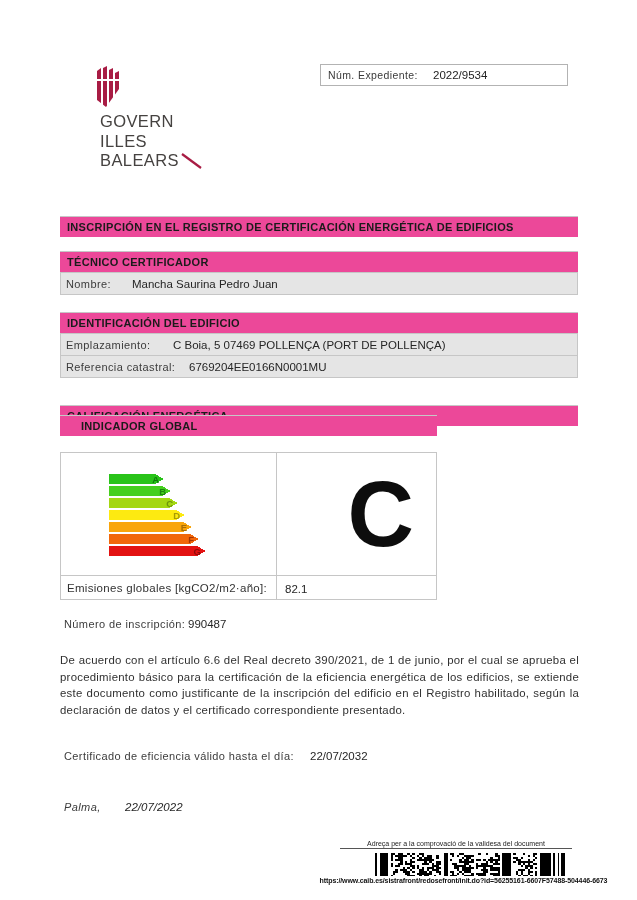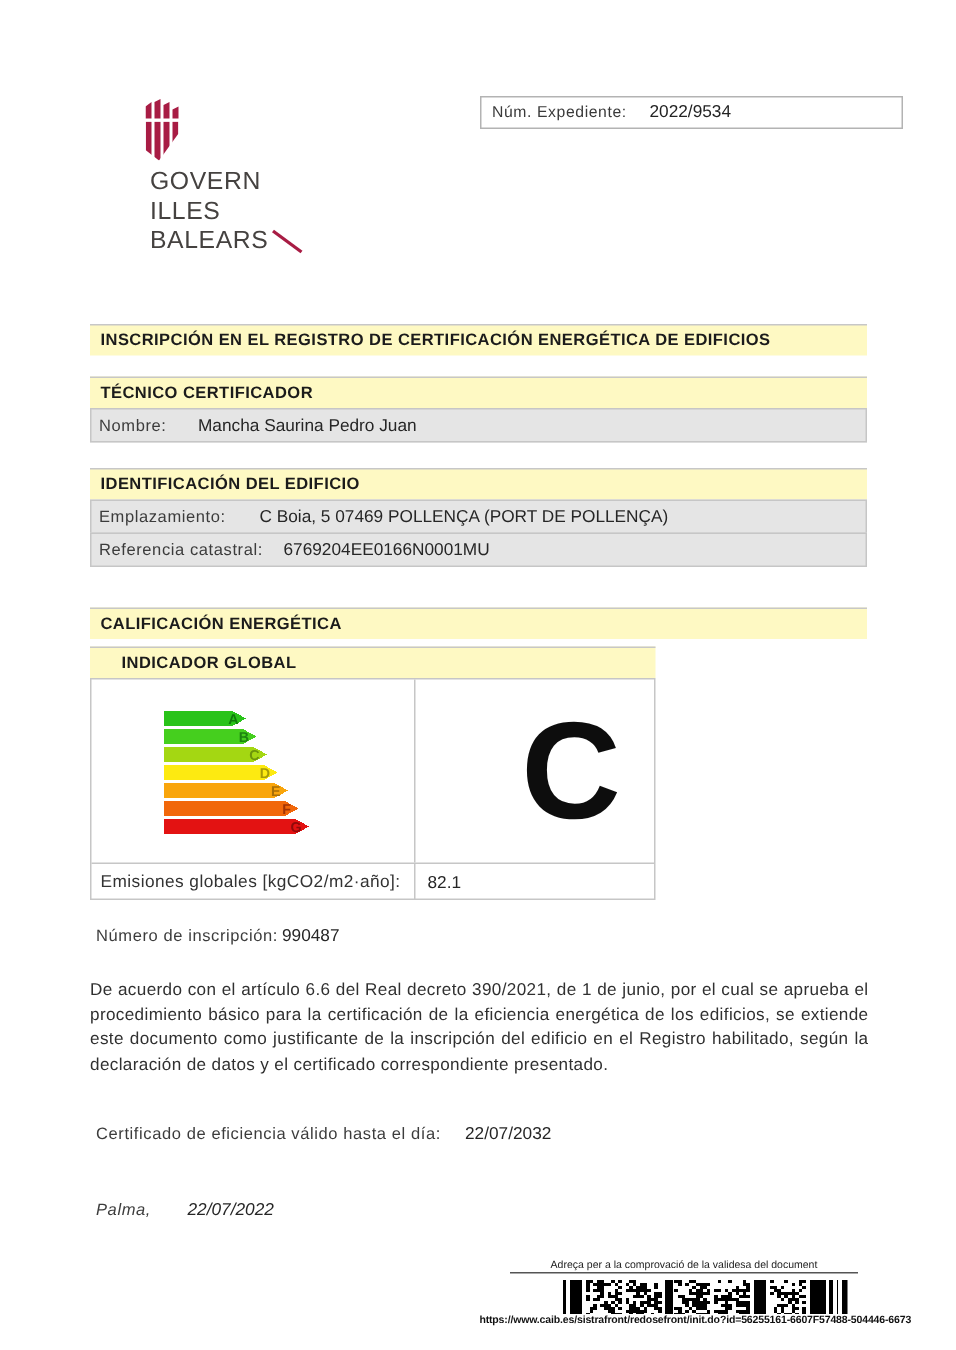--- a/index.html
+++ b/index.html
@@ -8,27 +8,27 @@
 
   
   .logo{position:absolute;left:97px;top:66px;}
   .logo-mark{display:block;}
   .logo-text{position:absolute;left:3px;top:46px;font-size:16.5px;line-height:19.5px;
              color:#454240;letter-spacing:.4px;font-weight:400;}
   .logo-text .row{white-space:nowrap;display:flex;align-items:flex-end;}
   .logo-slash{margin-left:1px;margin-bottom:1px;}
 
   
-  .exp-box{position:absolute;left:320px;top:64px;width:282px;height:22px;
+  .exp-box{position:absolute;left:320px;top:64px;width:248px;height:22px;
            border:1px solid #b3b3b3;box-sizing:border-box;display:flex;align-items:center;}
   .exp-label{font-size:10.5px;color:#3a3a3a;padding-left:7px;width:105px;letter-spacing:.4px;}
   .exp-value{font-size:11.5px;color:#232323;}
 
   
-  .bar{position:absolute;left:60px;width:518px;height:21px;background:#fef9c3;
+  .bar{position:absolute;left:60px;width:518px;height:21px;background:#ec4899;
        border-top:1px solid #c7c7c7;box-sizing:border-box;
        font-size:11px;font-weight:bold;color:#1b1b1b;letter-spacing:.3px;
        line-height:20px;padding-left:7px;}
   .bar.narrow{width:377px;}
 
   
   .row-box{position:absolute;left:60px;width:518px;height:23px;border:1px solid #c6c6c6;
            box-sizing:border-box;background:#e5e5e5;display:flex;align-items:center;}
   .lbl{font-size:11px;color:#3c3c3c;letter-spacing:.4px;padding-left:5px;}
   .val{font-size:11.5px;color:#262626;}
@@ -122,21 +122,21 @@
     <span class="lbl lw2">Emplazamiento:</span>
     <span class="val">C Boia, 5 07469 POLLENÇA (PORT DE POLLENÇA)</span>
   </div>
   <div class="row-box" style="top:355px;">
     <span class="lbl lw3">Referencia catastral:</span>
     <span class="val">6769204EE0166N0001MU</span>
   </div>
 
   <div class="bar" style="top:405px;">CALIFICACIÓN ENERGÉTICA</div>
 
-  <div class="bar narrow" style="top:431px;padding-left:21px;">INDICADOR GLOBAL</div>
+  <div class="bar narrow" style="top:415px;padding-left:21px;">INDICADOR GLOBAL</div>
   <div class="ind-table">
     <div class="ind-main">
       <div class="ind-left">
         <svg width="215" height="122" viewBox="0 0 215 122" shape-rendering="crispEdges">
             <polygon points="48,21 94,21 103,26 94,31 48,31" fill="#29c319"></polygon>
             <text x="98" y="29.6" text-anchor="end" font-size="9.5" font-weight="bold" font-family="Liberation Sans, sans-serif" fill="#0f7a0a">A</text>
             <polygon points="48,33 101,33 110,38 101,43 48,43" fill="#45cf1e"></polygon>
             <text x="105" y="41.6" text-anchor="end" font-size="9.5" font-weight="bold" font-family="Liberation Sans, sans-serif" fill="#1d8410">B</text>
             <polygon points="48,45 108,45 117,50 108,55 48,55" fill="#a4d712"></polygon>
             <text x="112" y="53.6" text-anchor="end" font-size="9.5" font-weight="bold" font-family="Liberation Sans, sans-serif" fill="#6d950a">C</text>

